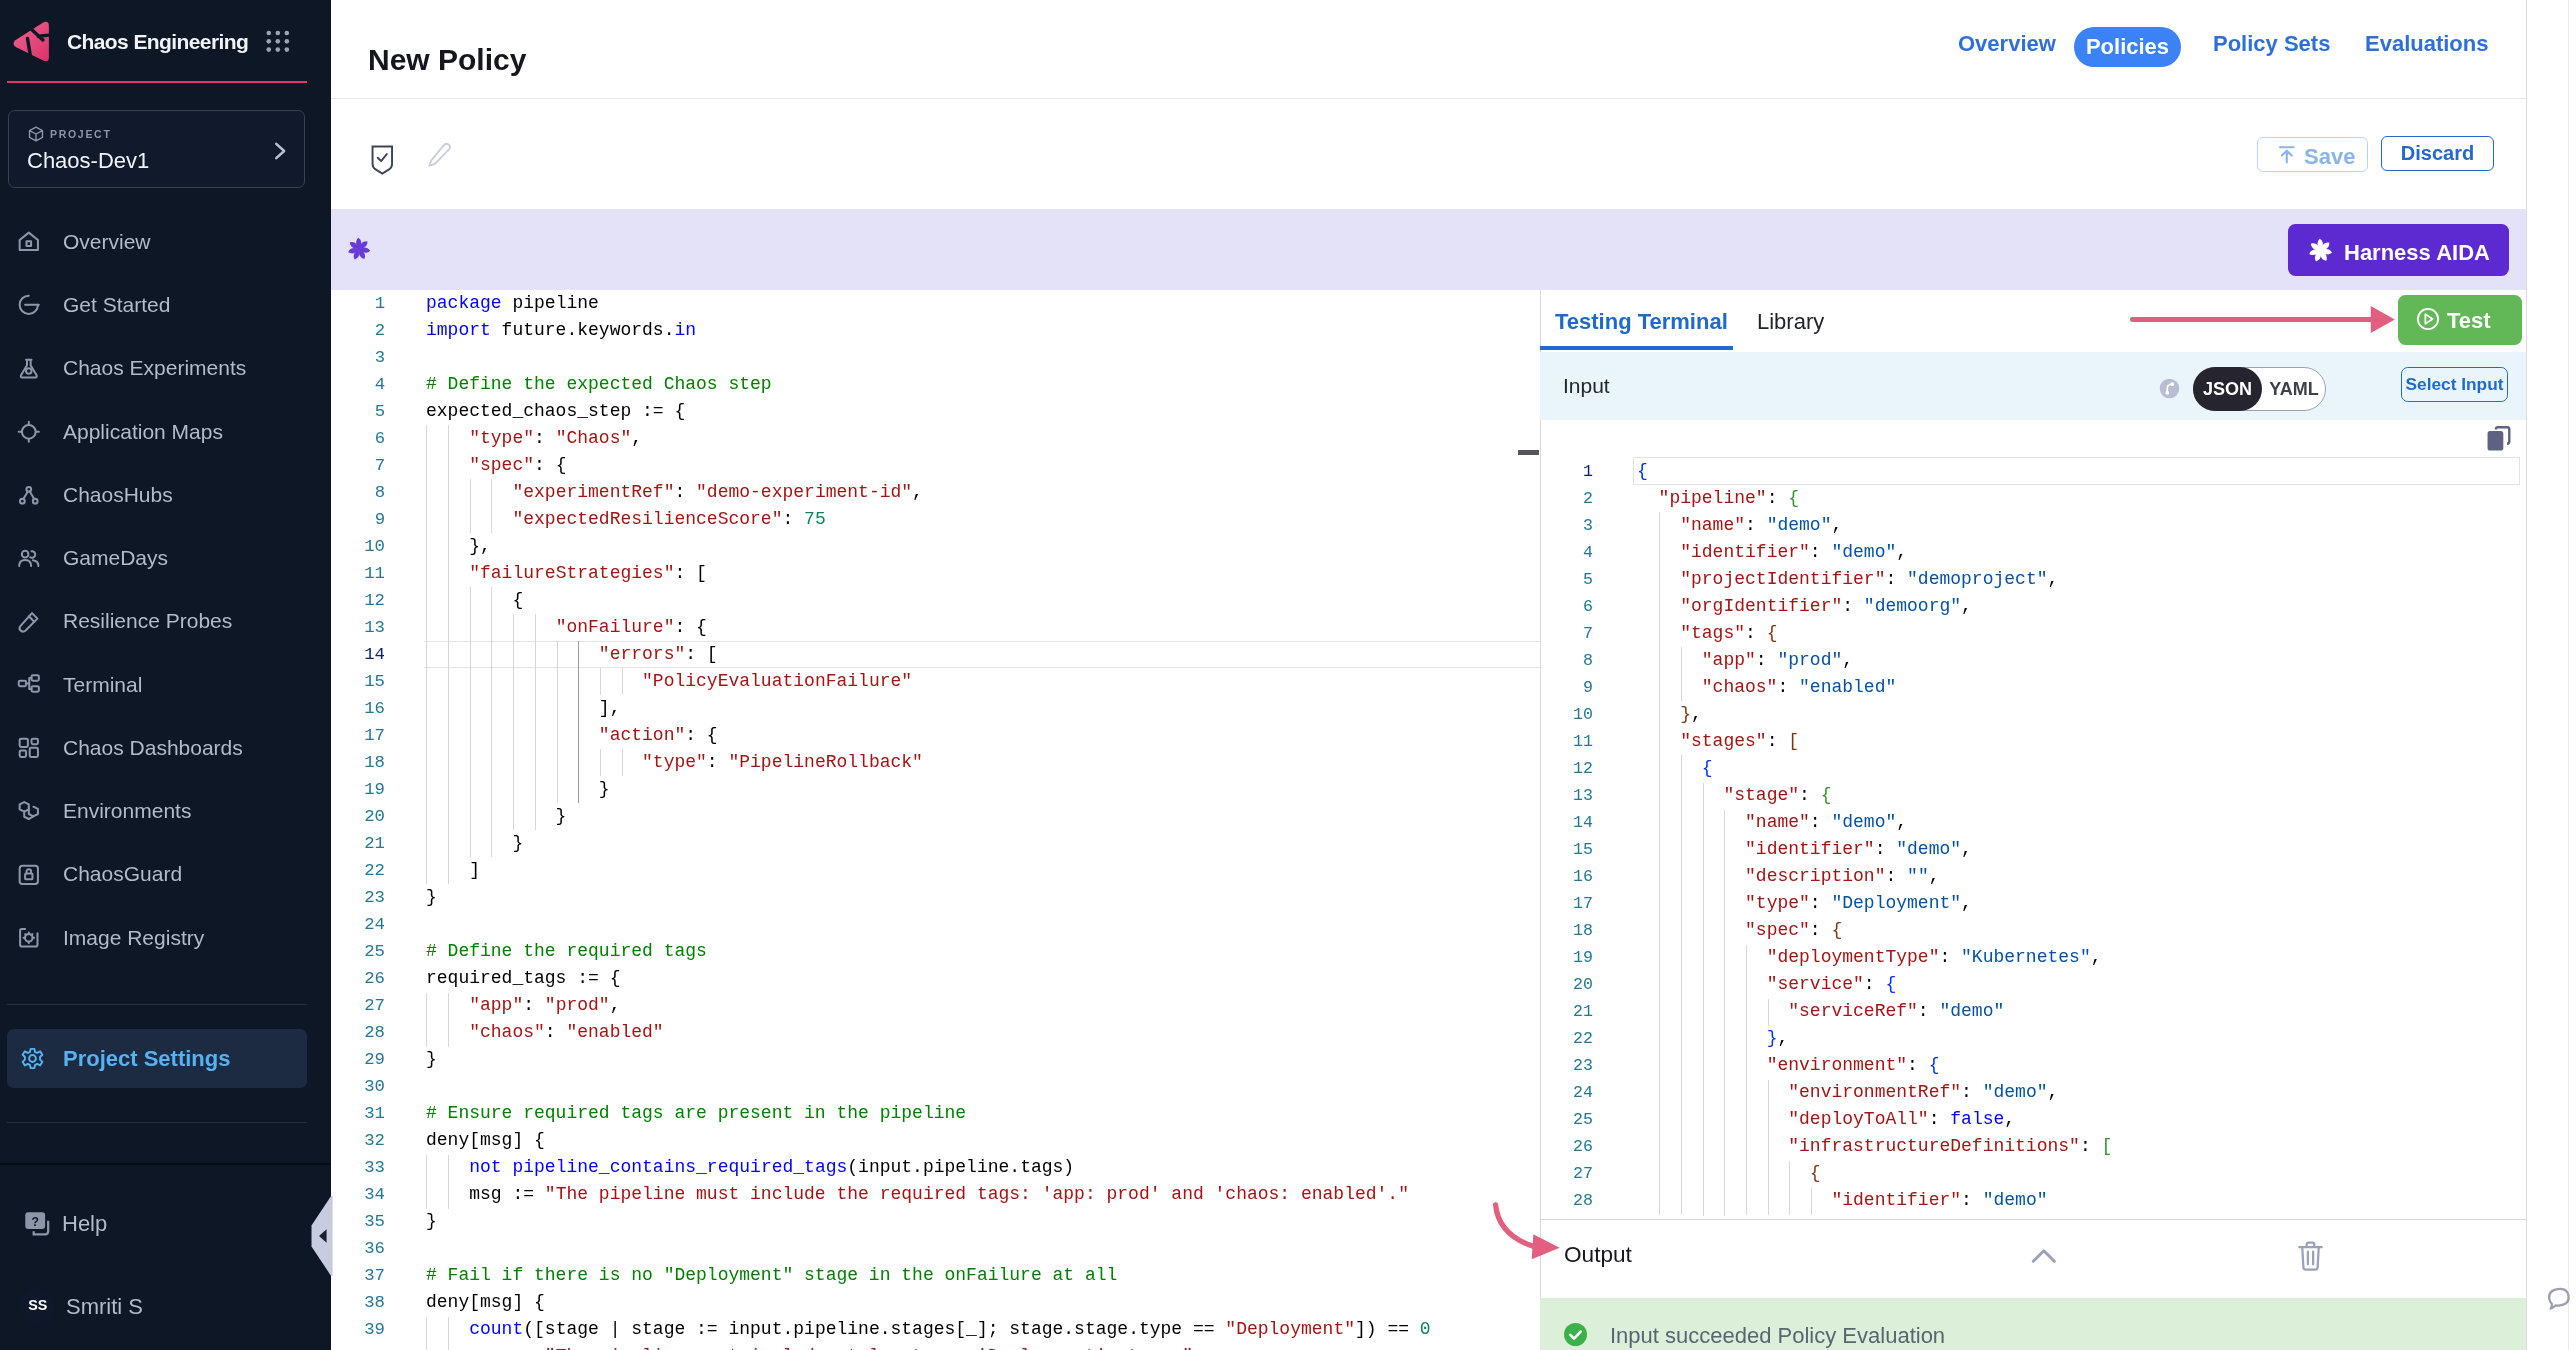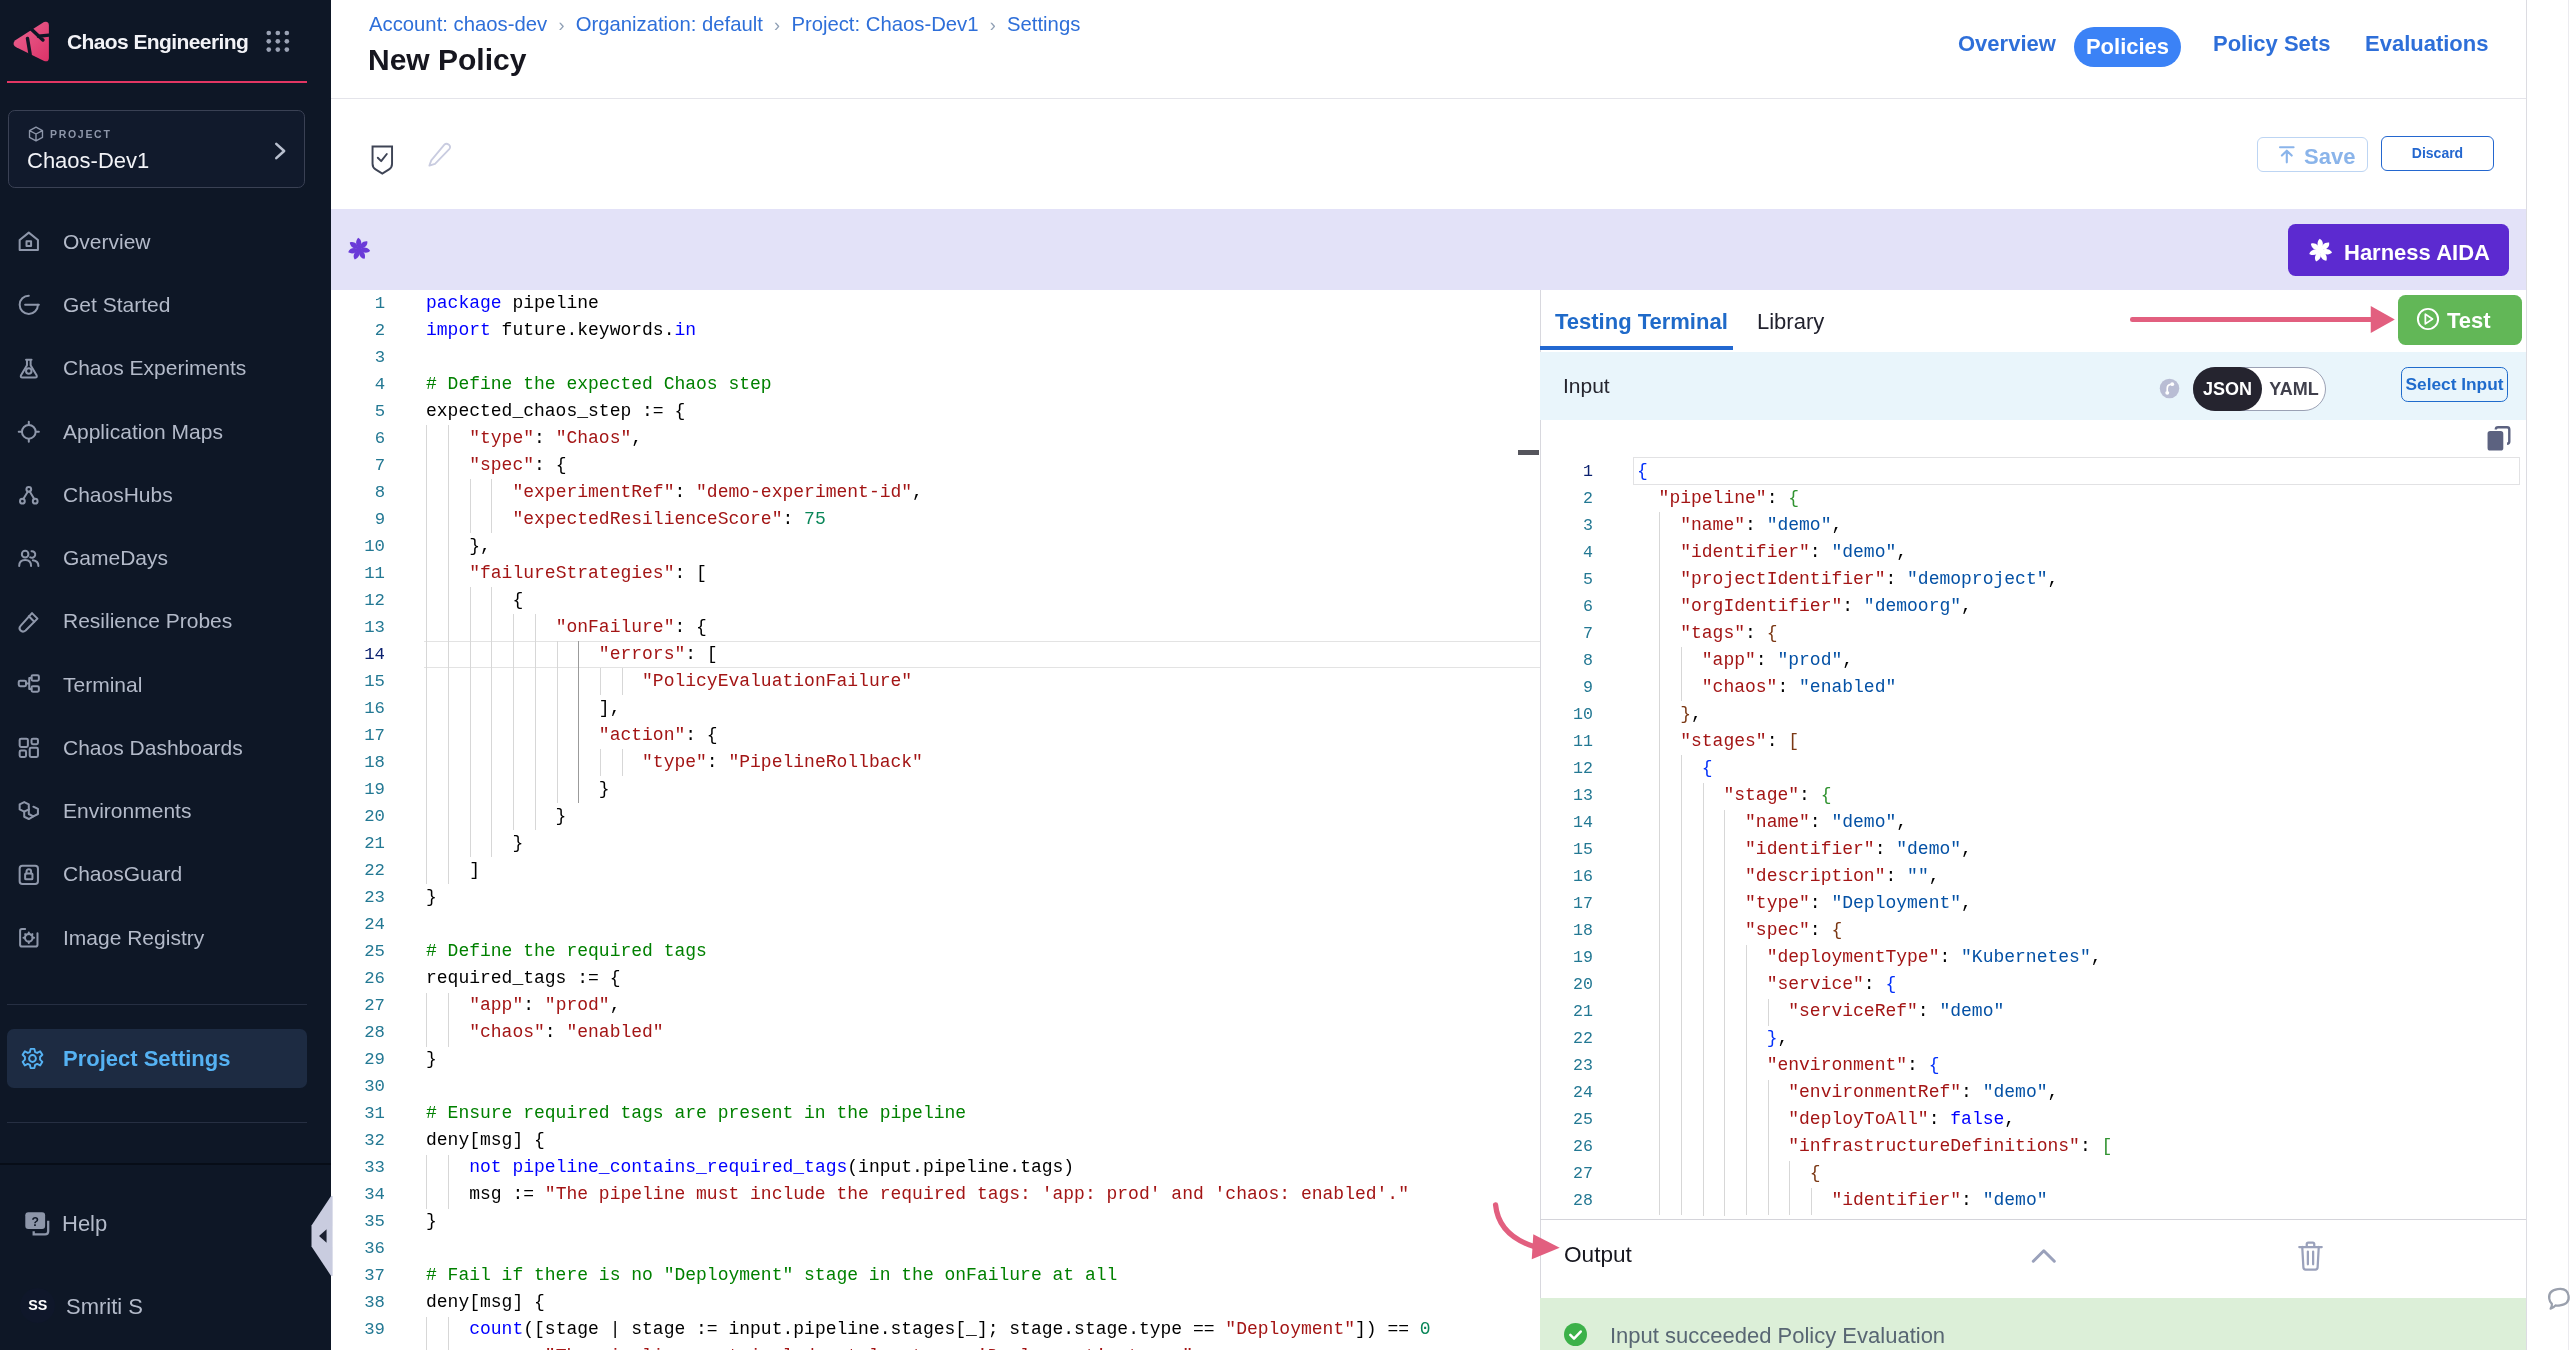--- a/index.html
+++ b/index.html
@@ -8,42 +8,41 @@
 .k{color:#0000ff} .s{color:#a31515} .c{color:#008000} .n{color:#098658} .f{color:#0000ff}
 .j{color:#a31515} .v{color:#0451a5} .b1{color:#0431fa} .b2{color:#319331} .b3{color:#7b3814}
 .lnum {color:#237893;text-align:right;font-size:17.3px;}
 .anum {color:#0b216f;}
 .navtxt {position:absolute;left:63px;font-size:21px;color:#b3bac9;line-height:24px;white-space:nowrap;}
 </style></head>
 <body>
 <div id="root">
 
 <div class="abs" style="left:331px;top:0;width:2245px;height:99px;background:#fff;border-bottom:0.8px solid #e4e4ea"></div>
-<div class="abs" style="left:369px;top:12.8px;font-size:20.3px;color:#2e6fd9;white-space:nowrap">Account: chaos-dev&nbsp;&nbsp;<span style="color:#90a0b5;font-size:18px">›</span>&nbsp;&nbsp;Organization: default&nbsp;&nbsp;<span style="color:#90a0b5;font-size:18px">›</span>&nbsp;&nbsp;Project: Chaos-Dev1&nbsp;&nbsp;<span style="color:#90a0b5;font-size:18px">›</span>&nbsp;&nbsp;Settings</div>
 <div class="abs" style="left:368px;top:43px;font-size:30px;font-weight:700;color:#16161f">New Policy</div>
 
 <div class="abs" style="left:1958px;top:31px;font-size:22px;font-weight:600;color:#2e6fd9">Overview</div>
 <div class="abs" style="left:2074px;top:27px;width:107px;height:40px;background:#3b82f6;border-radius:20.3px;color:#fff;font-size:22px;font-weight:600;text-align:center;line-height:40px">Policies</div>
 <div class="abs" style="left:2213px;top:31px;font-size:22px;font-weight:600;color:#2e6fd9">Policy Sets</div>
 <div class="abs" style="left:2365px;top:31px;font-size:22px;font-weight:600;color:#2e6fd9">Evaluations</div>
 
 <svg class="abs" style="left:371px;top:145px" width="22.6" height="30" viewBox="0 0 30 40">
       <path d="M2 2 L28 2 L28 25 Q28 30 24 32.5 L15 38 L6 32.5 Q2 30 2 25 Z" fill="none" stroke="#3e4455" stroke-width="2.6"></path>
       <path d="M9 17 L13.5 21.5 L21 12" fill="none" stroke="#3e4455" stroke-width="2.6" stroke-linecap="round" stroke-linejoin="round"></path>
     </svg>
 <svg class="abs" style="left:426px;top:142px" width="27" height="25.6" viewBox="0 0 36 34">
       <path d="M24.5 3.5 Q27 1 30.5 3.5 Q33.5 6.5 31 9.5 L12 29 L4.5 31.5 L7 24.5 Z" fill="none" stroke="#c9cce0" stroke-width="2.4" stroke-linejoin="round"></path>
     </svg>
 
 <div class="abs" style="left:2257px;top:137px;width:111px;height:35px;border:1.5px solid #bdd5f3;border-radius:6px"></div>
 <svg class="abs" style="left:2277px;top:145px" width="19.6" height="19.6" viewBox="0 0 26 26">
       <path d="M4 3 L22 3 M13 8 L13 23 M6.5 14 L13 7.5 L19.5 14" fill="none" stroke="#8ab4ea" stroke-width="2.8" stroke-linecap="round" stroke-linejoin="round"></path>
     </svg>
 <div class="abs" style="left:2304px;top:144px;font-size:22px;font-weight:600;color:#8ab4ea">Save</div>
-<div class="abs" style="left:2381px;top:136px;width:113px;height:35px;border:1.5px solid #2467cf;border-radius:6px;text-align:center;font-size:14px;font-weight:600;color:#2467cf;line-height:33px">Discard</div>
+<div class="abs" style="left:2381px;top:136px;width:113px;height:35px;border:1.5px solid #2467cf;border-radius:6px;text-align:center;font-size:20px;font-weight:600;color:#2467cf;line-height:33px">Discard</div>
 
 <div class="abs" style="left:331px;top:209px;width:2196px;height:81px;background:#e3e2f8"></div>
 <svg class="abs" style="left:347px;top:237px" width="24" height="24" viewBox="0 0 32 32">
       <path d="M16 14.8 C11.6 11.8 10.6 5.4 15.0 1.0 C20.2 3.6 20.2 11.0 16 14.8 Z" fill="#6a3ad8" transform="rotate(0 16 16)"></path>
       <path d="M16 14.8 C11.6 11.8 10.6 5.4 15.0 1.0 C20.2 3.6 20.2 11.0 16 14.8 Z" fill="#6a3ad8" transform="rotate(51 16 16)"></path>
       <path d="M16 14.8 C11.6 11.8 10.6 5.4 15.0 1.0 C20.2 3.6 20.2 11.0 16 14.8 Z" fill="#6a3ad8" transform="rotate(103 16 16)"></path>
       <path d="M16 14.8 C11.6 11.8 10.6 5.4 15.0 1.0 C20.2 3.6 20.2 11.0 16 14.8 Z" fill="#6a3ad8" transform="rotate(154 16 16)"></path>
       <path d="M16 14.8 C11.6 11.8 10.6 5.4 15.0 1.0 C20.2 3.6 20.2 11.0 16 14.8 Z" fill="#6a3ad8" transform="rotate(206 16 16)"></path>
       <path d="M16 14.8 C11.6 11.8 10.6 5.4 15.0 1.0 C20.2 3.6 20.2 11.0 16 14.8 Z" fill="#6a3ad8" transform="rotate(257 16 16)"></path>
       <path d="M16 14.8 C11.6 11.8 10.6 5.4 15.0 1.0 C20.2 3.6 20.2 11.0 16 14.8 Z" fill="#6a3ad8" transform="rotate(309 16 16)"></path>

